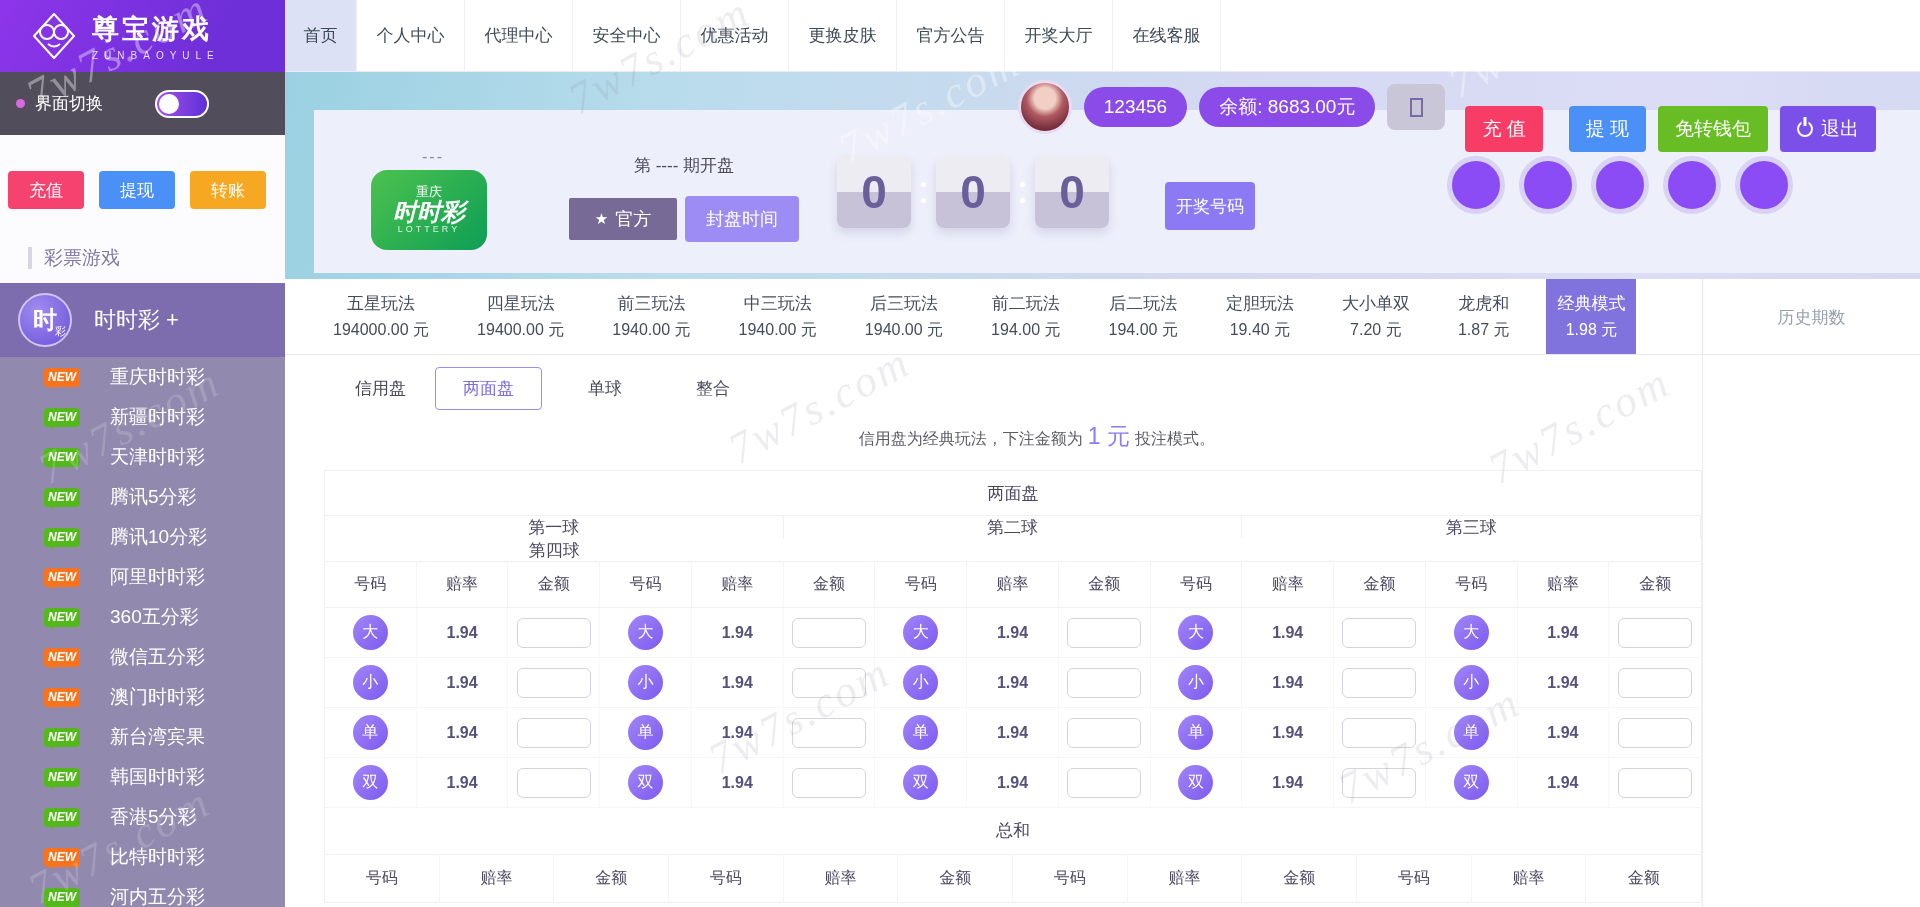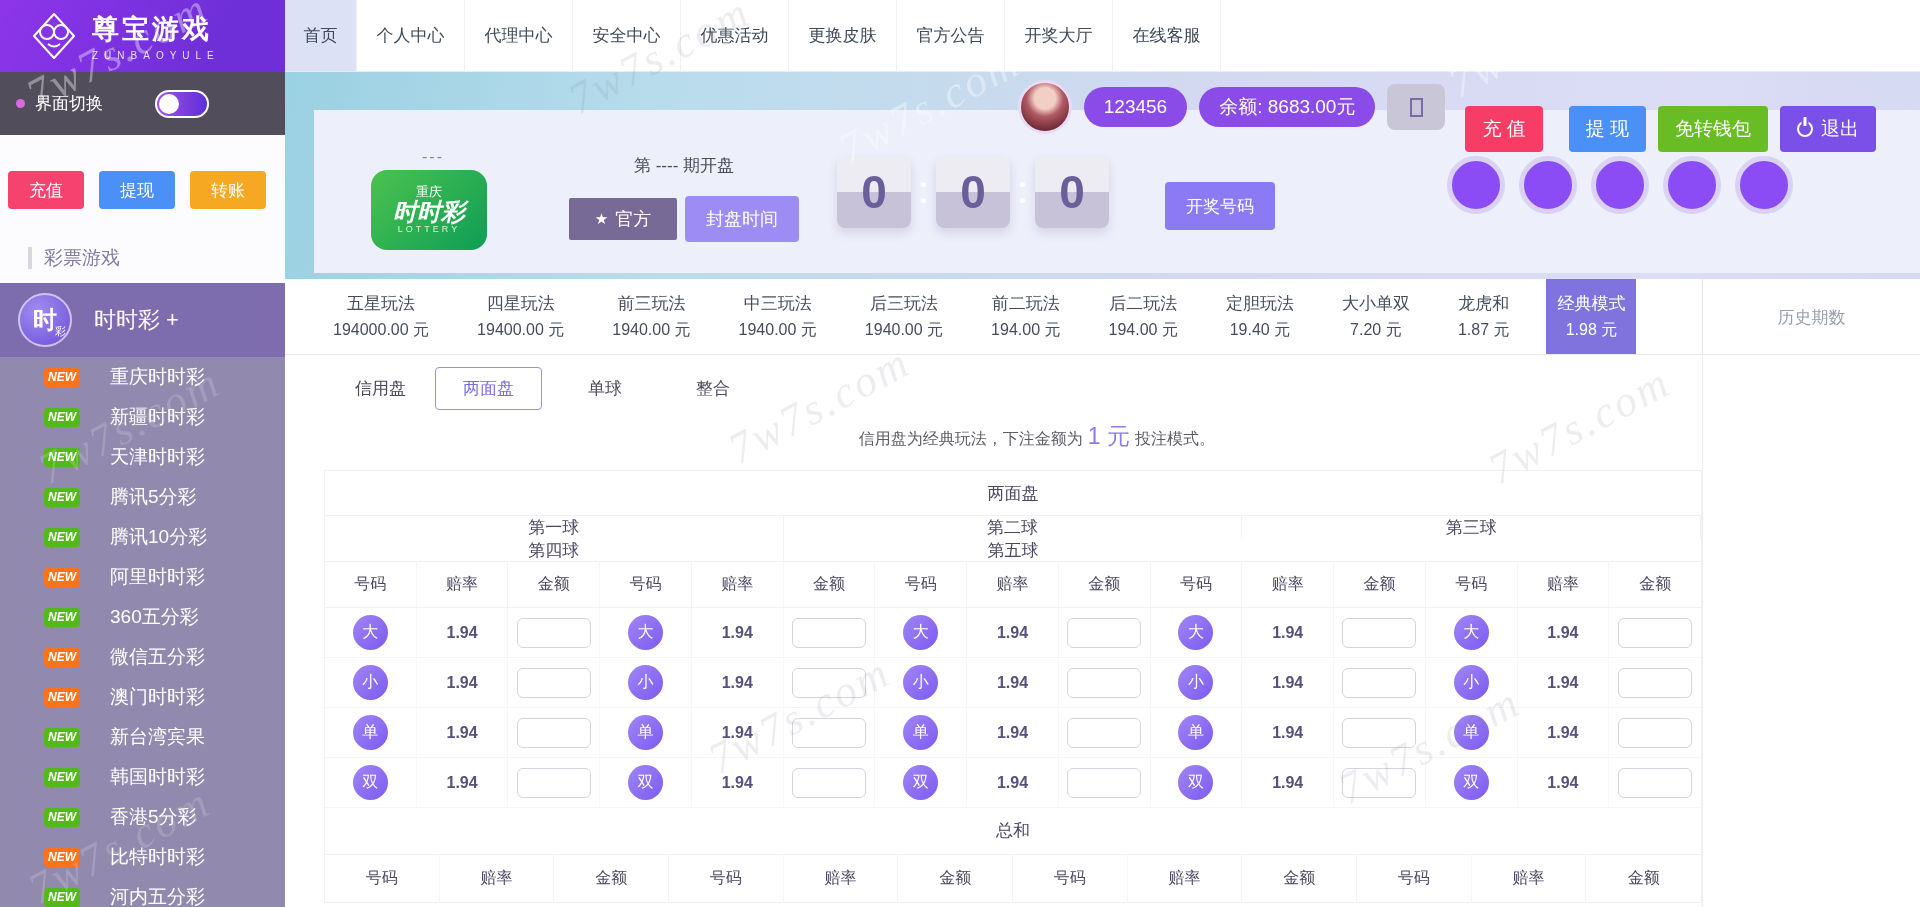--- a/index.html
+++ b/index.html
@@ -72,21 +72,21 @@
   .cq-l2 { font-size:24px; font-weight:bold; font-style:italic; }
   .cq-l3 { font-size:9px; letter-spacing:3px; color:#d9f4df; }
   .issue-text { left:250px; top:44px; width:240px; text-align:center; font-size:17px; color:#4a4a5c; }
   .btn-official { left:255px; top:88px; width:108px; height:42px; background:#786a96; border-radius:2px; color:#fff; font-size:18px; display:flex; align-items:center; justify-content:center; gap:7px; cursor:pointer; }
   .star { font-size:15px; }
   .btn-close-time { left:371px; top:86px; width:114px; height:46px; background:#9d8cf4; border-radius:4px; color:#fff; font-size:18px; display:flex; align-items:center; justify-content:center; cursor:pointer; }
   .clock { left:523px; top:46px; display:flex; align-items:center; gap:10px; }
   .flip { width:74px; height:72px; border-radius:8px; background:linear-gradient(#edecf3 0 50%,#c7c2d7 50% 100%); display:flex; align-items:center; justify-content:center; font-size:46px; font-weight:bold; color:#6a5f9a; box-shadow:0 5px 10px rgba(100,90,140,.18); }
   .colon { display:flex; flex-direction:column; gap:11px; }
   .colon i { width:5px; height:5px; border-radius:50%; background:#fff; }
-  .draw-btn { left:851px; top:72px; width:110px; height:48px; background:#8b7af4; border-radius:4px; color:#fff; font-size:17px; display:flex; align-items:center; justify-content:center; cursor:pointer; }
+  .draw-btn { left:851px; top:72px; width:90px; height:48px; background:#8b7af4; border-radius:4px; color:#fff; font-size:17px; display:flex; align-items:center; justify-content:center; cursor:pointer; }
   .balls { left:1133px; top:46px; display:flex; gap:14px; }
   .ball { width:58px; height:58px; border-radius:50%; background:#8b4cf5; border:5px solid #d9d2f4; }
 
   
   .ptab-row { position:absolute; top:207px; left:0; right:0; height:76px; background:#fff; border-bottom:1px solid #e8e8f0; }
   .ptabs { position:absolute; left:37px; top:0; bottom:0; display:flex; gap:26px; }
   .ptab { display:flex; flex-direction:column; justify-content:center; align-items:center; gap:5px; font-size:17px; color:#454c5c; padding:0 11px; cursor:pointer; }
   .ptab .v { font-size:16px; }
   .ptab.active { background:#8173de; color:#ffffff; }
   .hist-panel { position:absolute; left:1417px; right:0; top:0; bottom:0; border-left:1px solid #e6e6ee; }
@@ -385,21 +385,20 @@
         <span>信用盘为经典玩法，下注金额为</span><span class="hl">1 元</span><span>投注模式。</span>
       </div>
 
       <div class="bet-card">
         <div class="t-title">两面盘</div>
         <div class="ball-heads" id="ball-heads">
             <div class="hcell">第一球</div>
             <div class="hcell">第二球</div>
             <div class="hcell">第三球</div>
             <div class="hcell">第四球</div>
-            <div class="hcell">第五球</div>
           </div>
         <div class="sub-heads" id="sub-heads">
             <div class="shcell">号码</div>
             <div class="shcell">赔率</div>
             <div class="shcell">金额</div>
             <div class="shcell">号码</div>
             <div class="shcell">赔率</div>
             <div class="shcell">金额</div>
             <div class="shcell">号码</div>
             <div class="shcell">赔率</div>

